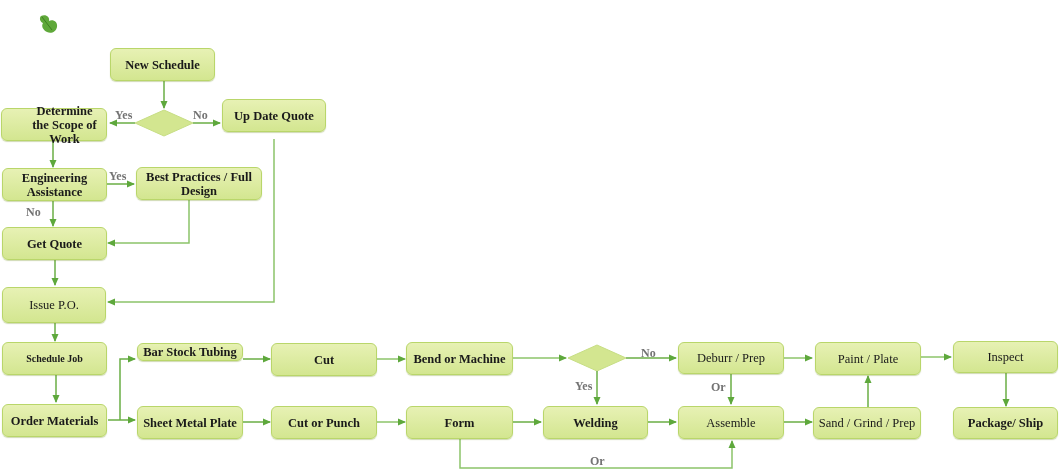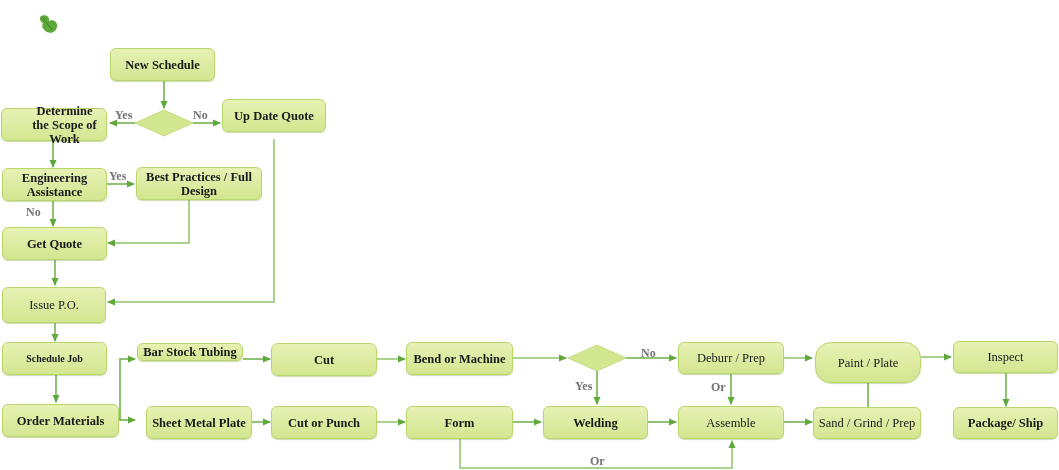--- a/index.html
+++ b/index.html
@@ -71,31 +71,31 @@
 </svg>
 
 <div class="node b" style="left:110px;top:48px;width:105px;height:33px;">New Schedule</div>
 <div class="node b" style="left:1px;top:108px;width:106px;height:33px;padding-left:25px;">Determine the Scope of Work</div>
 <div class="node b" style="left:222px;top:99px;width:104px;height:33px;">Up Date Quote</div>
 <div class="node b" style="left:2px;top:168px;width:105px;height:33px;">Engineering Assistance</div>
 <div class="node b" style="left:136px;top:167px;width:126px;height:33px;">Best Practices / Full Design</div>
 <div class="node b" style="left:2px;top:227px;width:105px;height:33px;">Get Quote</div>
 <div class="node" style="left:2px;top:287px;width:104px;height:36px;">Issue P.O.</div>
 <div class="node b lg" style="left:2px;top:342px;width:105px;height:33px;">Schedule Job</div>
-<div class="node b" style="left:2px;top:404px;width:117px;height:33px;">Order Materials</div>
+<div class="node b" style="left:2px;top:404px;width:105px;height:33px;">Order Materials</div>
 <div class="node b" style="left:137px;top:343px;width:106px;height:18px;">Bar Stock Tubing</div>
-<div class="node b" style="left:146px;top:406px;width:106px;height:33px;">Sheet Metal Plate</div>
-<div class="node b" style="left:271px;top:343px;width:106px;height:33px;border-radius:7px;">Cut</div>
+<div class="node b" style="left:137px;top:406px;width:106px;height:33px;">Sheet Metal Plate</div>
+<div class="node b" style="left:271px;top:343px;width:106px;height:33px;">Cut</div>
 <div class="node b" style="left:271px;top:406px;width:106px;height:33px;">Cut  or Punch</div>
 <div class="node b" style="left:406px;top:342px;width:107px;height:33px;">Bend or Machine</div>
 <div class="node b" style="left:406px;top:406px;width:107px;height:33px;">Form</div>
 <div class="node b" style="left:543px;top:406px;width:105px;height:33px;">Welding</div>
 <div class="node" style="left:678px;top:342px;width:106px;height:32px;">Deburr / Prep</div>
 <div class="node" style="left:678px;top:406px;width:106px;height:33px;">Assemble</div>
-<div class="node" style="left:815px;top:342px;width:106px;height:41px;border-radius:16px;">Paint / Plate</div>
+<div class="node" style="left:815px;top:342px;width:106px;height:33px;">Paint / Plate</div>
 <div class="node" style="left:813px;top:407px;width:108px;height:32px;">Sand / Grind / Prep</div>
 <div class="node" style="left:953px;top:341px;width:105px;height:32px;">Inspect</div>
 <div class="node" style="left:953px;top:407px;width:105px;height:32px;font-weight:bold;">Package/ Ship</div>
 
 <span class="lbl" style="left:115px;top:108px;">Yes</span>
 <span class="lbl" style="left:193px;top:108px;">No</span>
 <span class="lbl" style="left:109px;top:169px;">Yes</span>
 <span class="lbl" style="left:26px;top:205px;">No</span>
 <span class="lbl" style="left:641px;top:346px;">No</span>
 <span class="lbl" style="left:575px;top:379px;">Yes</span>

